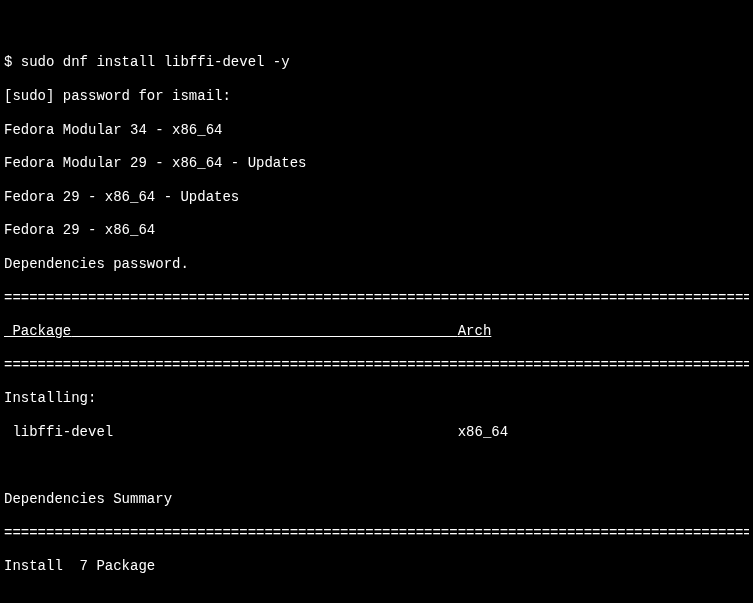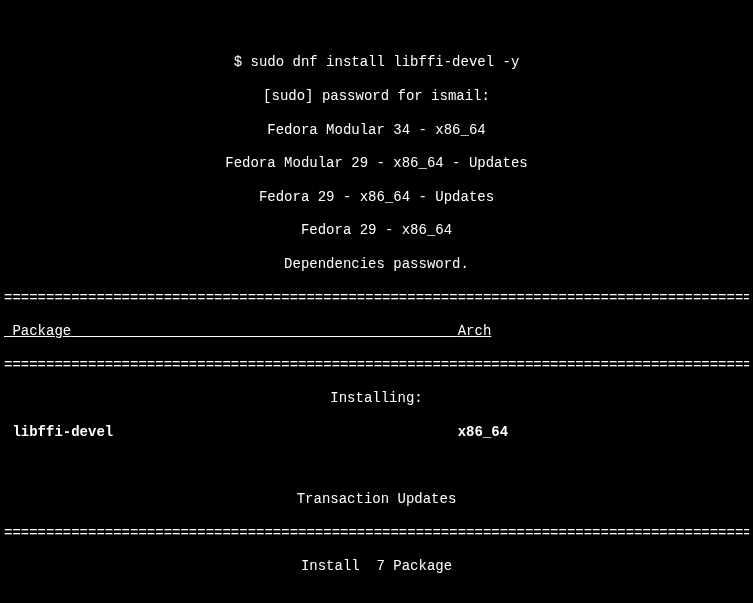--- a/index.html
+++ b/index.html
@@ -14,53 +14,51 @@
       font-size: 14px;
       line-height: 1.2;
       padding: 4px;
       white-space: pre;
       width: 753px;
       height: 603px;
       overflow: hidden;
     }
     .line {
       white-space: pre;
-      text-align: center;
     }
     .divider-double {
       white-space: pre;
       overflow: hidden;
     }
     .header-row {
       white-space: pre;
       text-decoration: underline;
     }
     .pkg-row {
       white-space: pre;
-      font-weight: bold;
     }
   </style>
 </head>
 <body>
 
 
 <div class="line">$ sudo dnf install libffi-devel -y</div>
 <div class="line">[sudo] password for ismail:</div>
 <div class="line">Fedora Modular 34 - x86_64</div>
 <div class="line">Fedora Modular 29 - x86_64 - Updates</div>
 <div class="line">Fedora 29 - x86_64 - Updates</div>
 <div class="line">Fedora 29 - x86_64</div>
 <div class="line">Dependencies password.</div>
 <div class="divider-double">=========================================================================================</div>
 <div class="header-row"><span> Package</span>                                              <span>Arch</span></div>
 <div class="divider-double">=========================================================================================</div>
 <div class="line">Installing:</div>
 <div class="pkg-row"><span> libffi-devel</span>                                         <span>x86_64</span></div>
 <div class="line"> </div>
-<div class="line">Transaction Updates</div>
+<div class="line">Dependencies Summary</div>
 <div class="divider-double">=========================================================================================</div>
 <div class="line">Install  7 Package</div>
 <div class="line"> </div>
 
 
 
 
 
 
 

